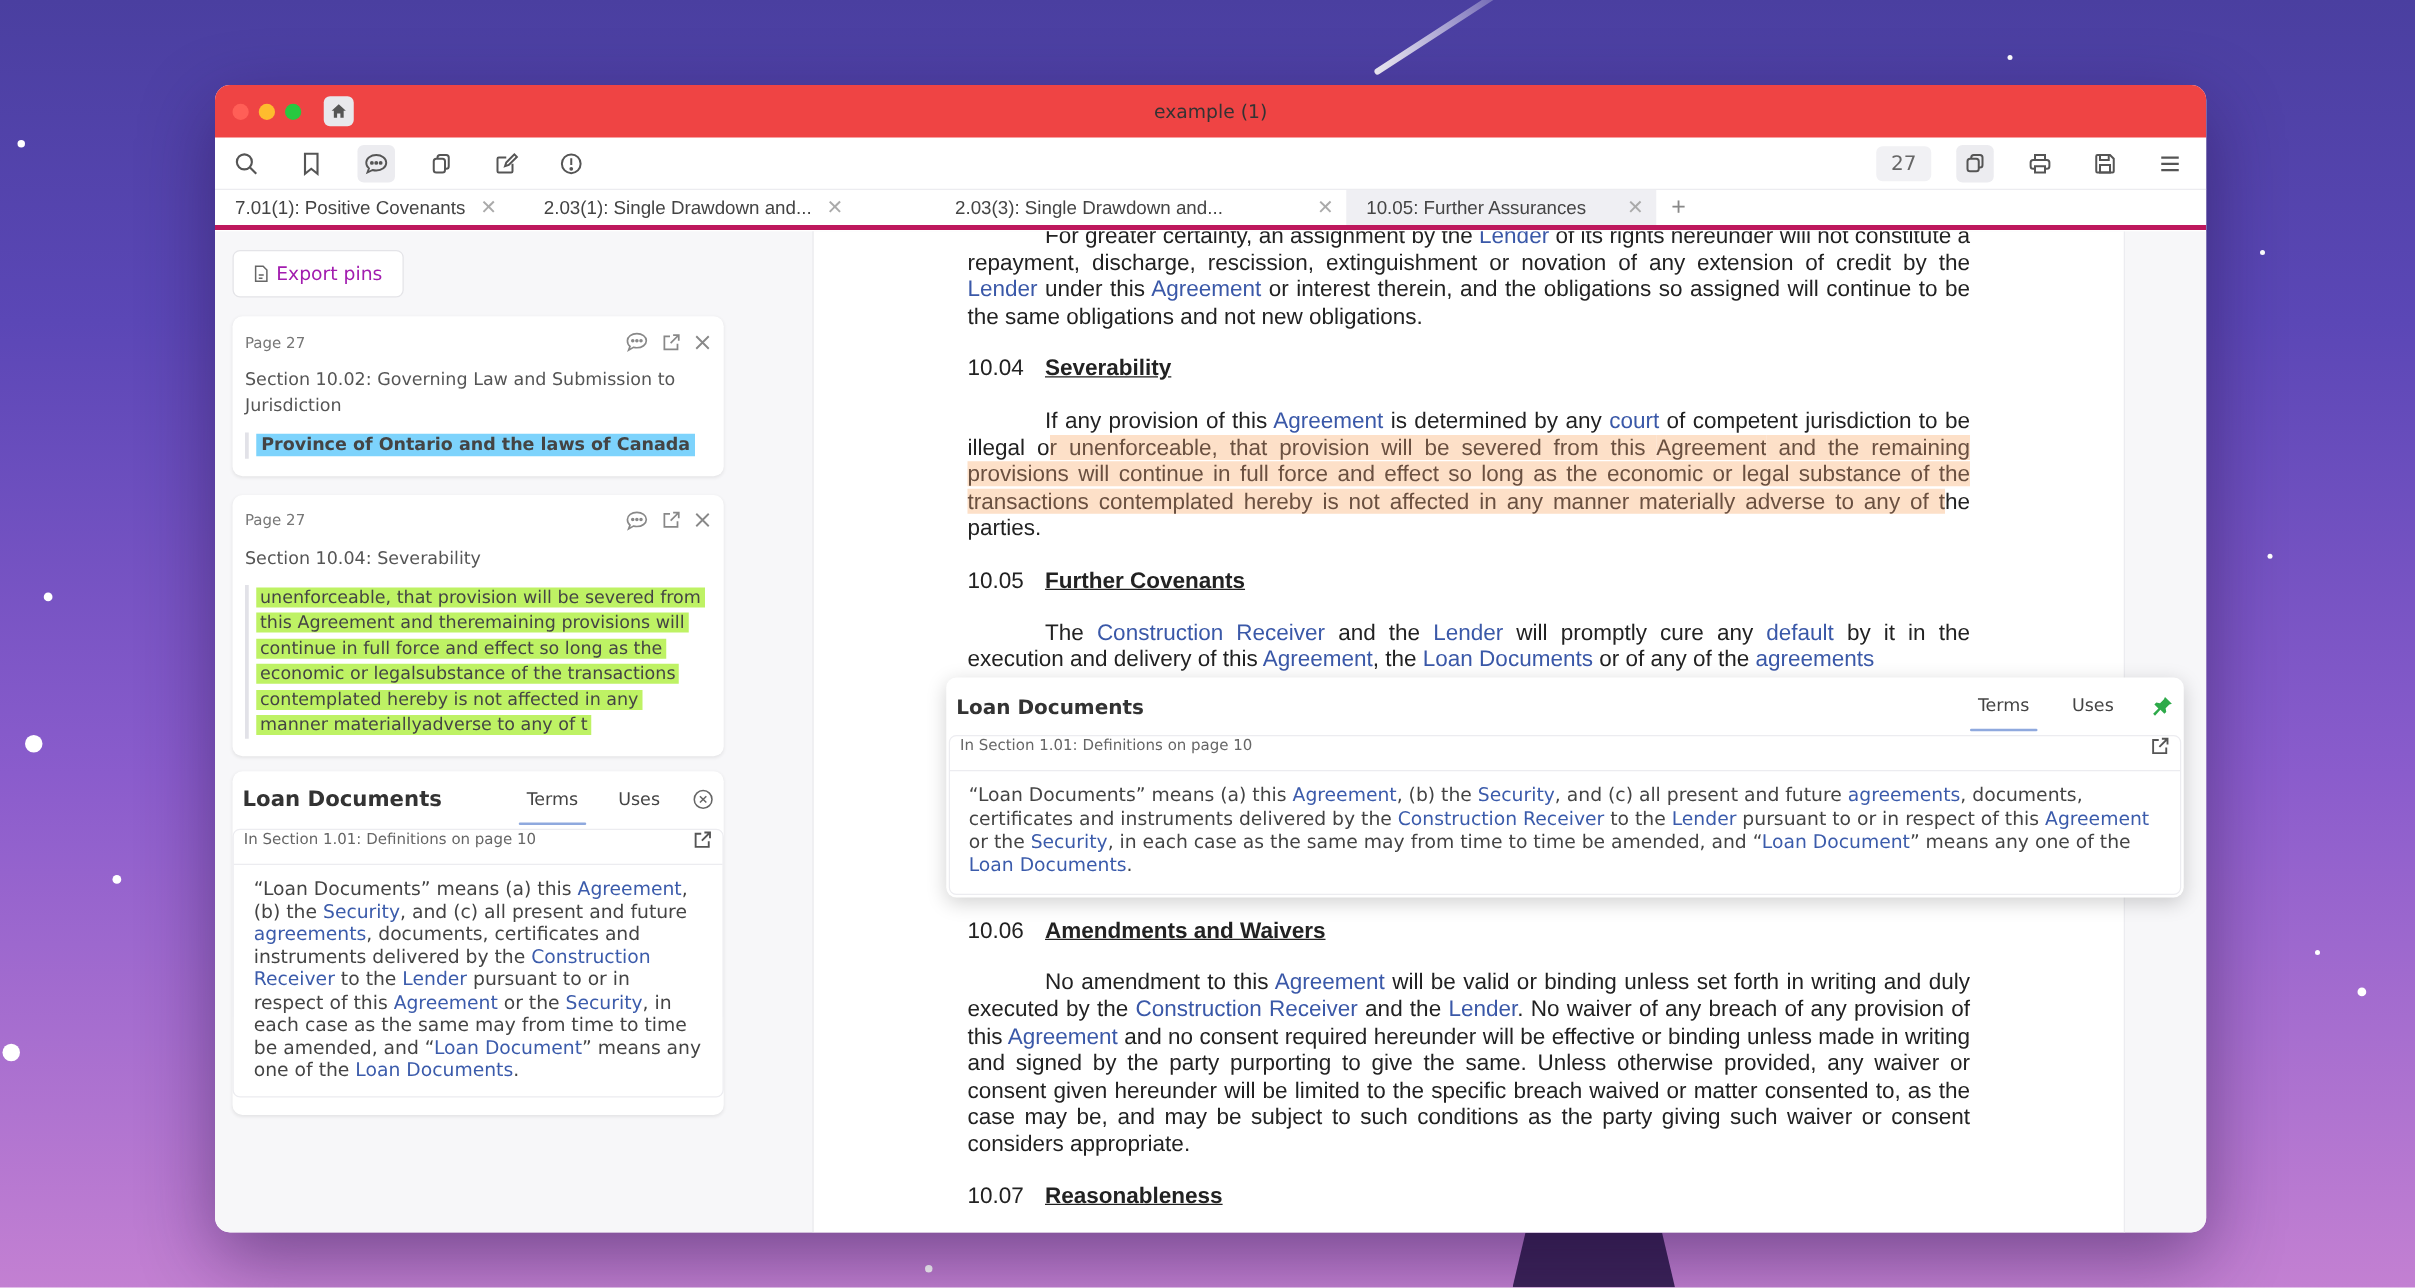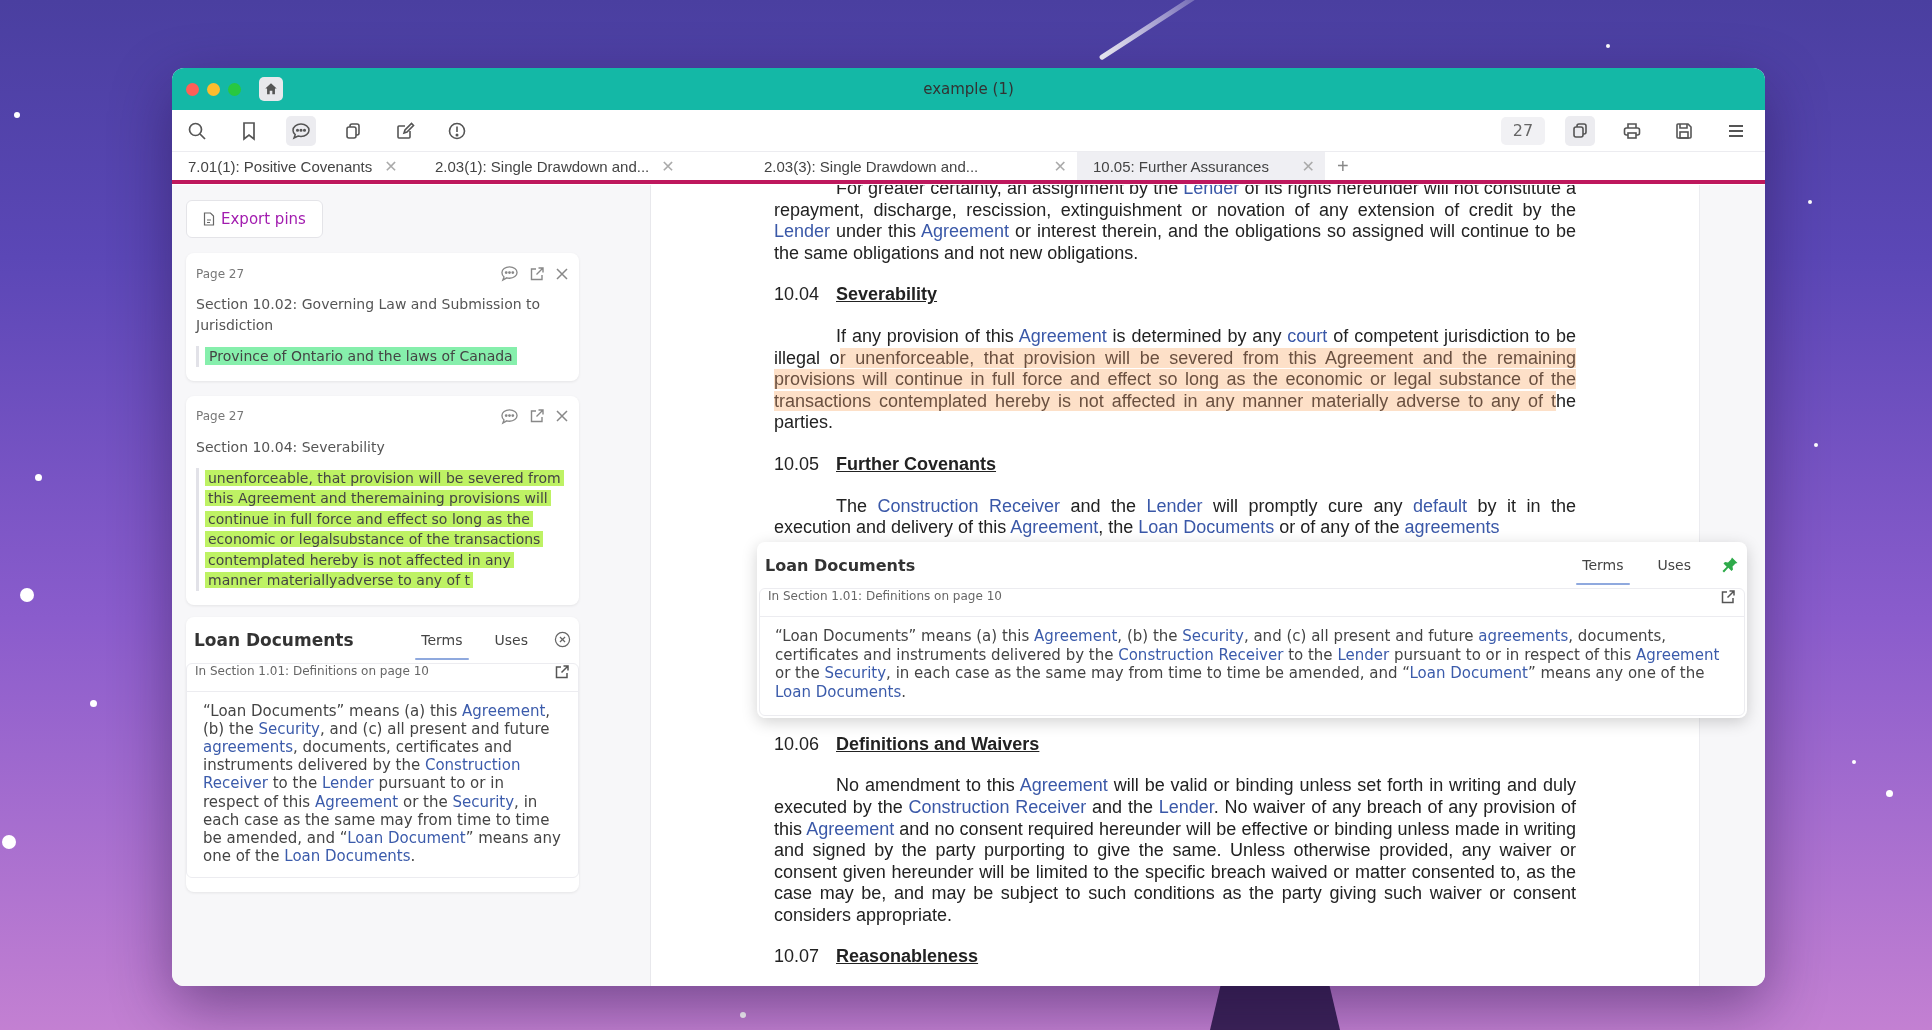--- a/index.html
+++ b/index.html
@@ -17,21 +17,21 @@
     top: 56px;
   }
   .tower { position: absolute; left: 1210px; top: 986px; width: 130px; height: 44px; background: #3b2358; clip-path: polygon(8% 0, 92% 0, 100% 100%, 0 100%); }
 
   .window {
     position: absolute; left: 172px; top: 68px; width: 1593px; height: 918px;
     background: #fff; border-radius: 12px; overflow: hidden;
     box-shadow: 0 20px 60px rgba(30,10,60,0.45);
   }
   .titlebar {
-    height: 42px; background: #14b8a6; position: relative; display: flex; align-items: center;
+    height: 42px; background: #ef4444; position: relative; display: flex; align-items: center;
   }
   .traffic { display: flex; gap: 8px; margin-left: 14px; }
   .traffic span { width: 13px; height: 13px; border-radius: 50%; display: block; }
   .home-btn {
     margin-left: 18px; width: 24px; height: 24px; border-radius: 5px; background: #e8e8ec;
     display: flex; align-items: center; justify-content: center;
   }
   .window-title {
     position: absolute; left: 0; right: 0; text-align: center; font-size: 15px; color: #333;
     font-family: "DejaVu Sans", sans-serif; font-weight: normal; pointer-events: none;
@@ -74,21 +74,21 @@
   }
   .pin-card {
     width: 393px; background: #fff; border-radius: 8px; margin-top: 15px; padding: 12px 10px 14px 10px;
     box-shadow: 0 1px 3px rgba(0,0,0,0.08);
   }
   .pin-head { display: flex; align-items: center; }
   .pin-page { font-size: 12px; color: #777; font-family: "DejaVu Sans", sans-serif; flex: 1; }
   .pin-icons { display: flex; gap: 10px; align-items: center; }
   .pin-section { font-size: 14px; color: #555; margin-top: 12px; line-height: 21px; font-family: "DejaVu Sans", sans-serif; }
   .pin-quote { margin-top: 10px; border-left: 3px solid #e2e2e8; padding-left: 6px; font-size: 14px; line-height: 20.5px; color: #444; font-family: "DejaVu Sans", sans-serif; }
-  .hl-pink { background: #86efac; padding: 1px 4px; }
+  .hl-pink { background: #7dd3fc; padding: 1px 4px; font-weight: bold; }
   .hl-orange { background: #bef264; box-decoration-break: clone; -webkit-box-decoration-break: clone; padding: 0 3px; }
 
   .term-card {
     width: 393px; background: #fff; border-radius: 8px; margin-top: 12px; box-shadow: 0 1px 3px rgba(0,0,0,0.08);
     padding-bottom: 14px;
   }
   .term-head { display: flex; align-items: center; height: 46px; padding: 0 8px; }
   .term-title { font-size: 17px; font-weight: bold; color: #333; flex: 1; font-family: "DejaVu Sans", sans-serif; }
   .term-tabs { display: flex; gap: 20px; margin-right: 20px; }
   .term-tab { font-size: 14px; color: #444; padding: 6px 6px; position: relative; font-family: "DejaVu Sans", sans-serif; }
@@ -332,21 +332,21 @@
     </aside>
 
     <main class="doc-area">
       <div class="page">
         <div class="doc" id="doc" style="margin-top:-7px">
             <p><span>For greater certainty, an assignment by the </span><span class="lnk">Lender</span><span> of its rights hereunder will not constitute a repayment, discharge, rescission, extinguishment or novation of any extension of credit by the </span><span class="lnk">Lender</span><span> under this </span><span class="lnk">Agreement</span><span> or interest therein, and the obligations so assigned will continue to be the same obligations and not new obligations.</span></p>
             <h3><span class="num">10.04</span><span class="ttl">Severability</span></h3>
             <p><span>If any provision of this </span><span class="lnk">Agreement</span><span> is determined by any </span><span class="lnk">court</span><span> of competent jurisdiction to be illegal o</span><span class="hl">r unenforceable, that provision will be severed from this </span><span class="lnk hl">Agreement</span><span class="hl"> and the remaining provisions will continue in full force and effect so long as the economic or legal substance of the transactions contemplated hereby is not affected in any manner materially adverse to any of t</span><span>he parties.</span></p>
             <h3><span class="num">10.05</span><span class="ttl">Further Covenants</span></h3>
             <p><span>The </span><span class="lnk">Construction Receiver</span><span> and the </span><span class="lnk">Lender</span><span> will promptly cure any </span><span class="lnk">default</span><span> by it in the execution and delivery of this </span><span class="lnk">Agreement</span><span>, the </span><span class="lnk">Loan Documents</span><span> or of any of the </span><span class="lnk">agreements</span></p>
-            <h3 style="margin-top: 195px;"><span class="num">10.06</span><span class="ttl">Definitions and Waivers</span></h3>
+            <h3 style="margin-top: 195px;"><span class="num">10.06</span><span class="ttl">Amendments and Waivers</span></h3>
             <p><span>No amendment to this </span><span class="lnk">Agreement</span><span> will be valid or binding unless set forth in writing and duly executed by the </span><span class="lnk">Construction Receiver</span><span> and the </span><span class="lnk">Lender</span><span>. No waiver of any breach of any provision of this </span><span class="lnk">Agreement</span><span> and no consent required hereunder will be effective or binding unless made in writing and signed by the party purporting to give the same. Unless otherwise provided, any waiver or consent given hereunder will be limited to the specific breach waived or matter consented to, as the case may be, and may be subject to such conditions as the party giving such waiver or consent considers appropriate.</span></p>
             <h3><span class="num">10.07</span><span class="ttl">Reasonableness</span></h3>
           </div>
       </div>
 
       <div class="popup">
         <div class="popup-head">
           <span class="popup-title">Loan Documents</span>
           <div class="term-tabs">
             <span class="term-tab active">Terms</span>

